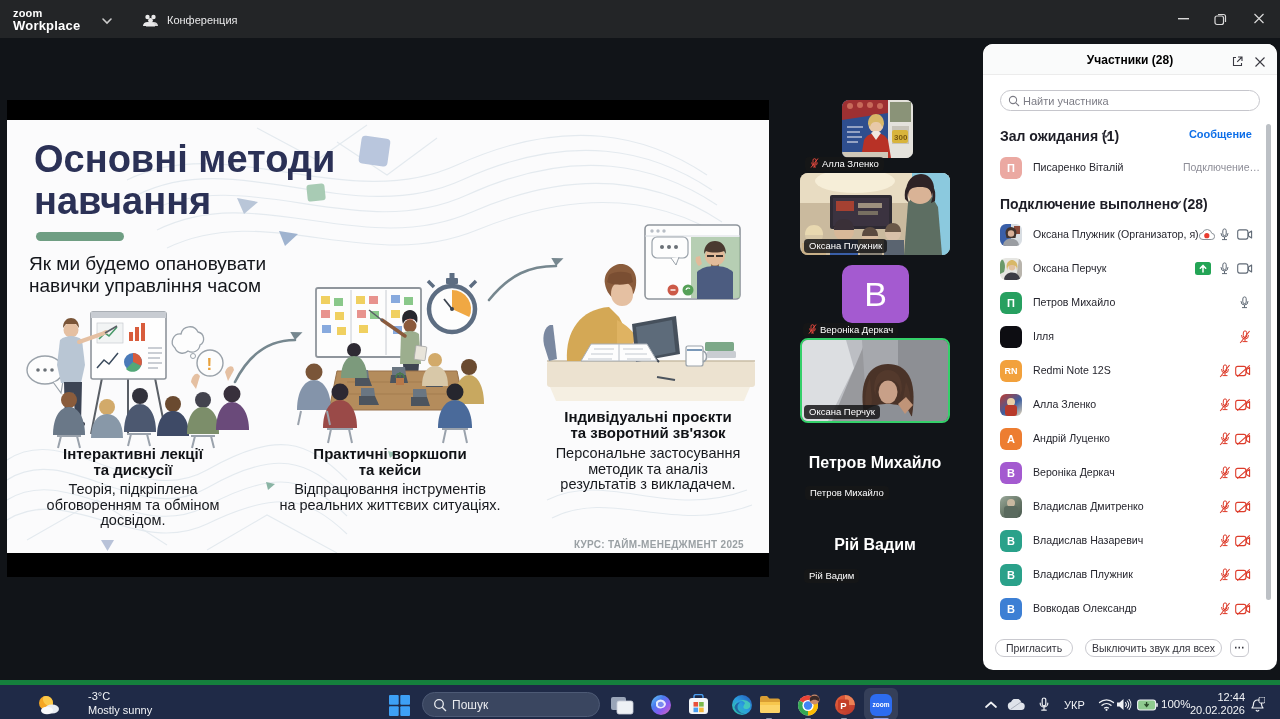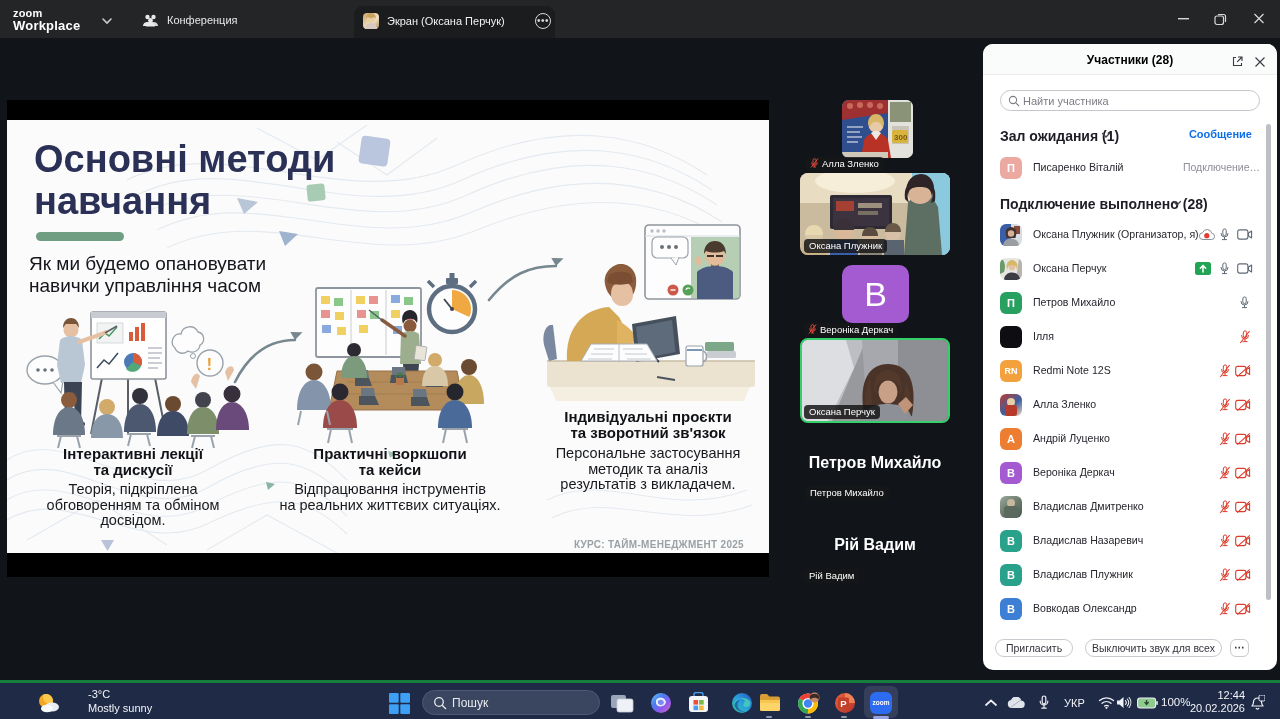--- a/index.html
+++ b/index.html
@@ -40,21 +40,21 @@
 #ptitle{position:absolute;left:0;top:9px;width:294px;text-align:center;font-size:12px;font-weight:bold;color:#000000;}
 #psearch{position:absolute;left:17px;top:46px;width:260px;height:21px;border:1px solid #c6c6cc;border-radius:10.5px;}
 #psearch span{position:absolute;left:22px;top:4px;font-size:11px;color:#7c7c85;}
 .sect{position:absolute;left:17px;font-size:14px;font-weight:bold;color:#1d1d26;white-space:nowrap;}
 .pname{position:absolute;left:50px;font-size:10.6px;color:#26262e;white-space:nowrap;}
 .pav{position:absolute;left:17px;width:22px;height:22px;border-radius:6px;color:#fff;font-size:11px;font-weight:bold;text-align:center;line-height:22px;overflow:hidden;}
 .ric{position:absolute;}
 .btn{position:absolute;height:18px;border:1px solid #c9c9cf;border-radius:9px;font-size:10.5px;color:#33333b;text-align:center;}
 #pscroll{position:absolute;left:283px;top:80px;width:5px;height:476px;border-radius:3px;background:#bcc0c5;}
 
-#taskbar{position:absolute;left:0;top:680px;width:1280px;height:39px;background:#1f2a47;border-top:3px solid #15803d;}
+#taskbar{position:absolute;left:0;top:680px;width:1280px;height:39px;background:#1f2a47;border-top:5px solid #15803d;}
 .tbtxt{position:absolute;color:#f2f4f7;font-size:11px;}
 #tbsearch{position:absolute;left:422px;top:7px;width:178px;height:25px;border-radius:13px;background:#3a4660;border:1px solid #4d5a75;}
 #tbsearch span{position:absolute;left:29px;top:5px;font-size:12px;color:#e8eaee;}
 .dash{position:absolute;top:33px;width:6px;height:2px;border-radius:1px;background:#8b96ab;}
 </style></head>
 <body>
 <div id="titlebar">
   <div id="ztxt1">zoom</div>
     <div id="ztxt2">Workplace</div>
   <svg class="abs" style="left:101px;top:17px" width="12" height="8">
@@ -62,29 +62,20 @@
     </svg>
   <svg class="abs" style="left:142px;top:13px" width="17" height="15" viewBox="0 0 17 15" fill="#e9e9ea">
       <circle cx="5.5" cy="4" r="2.2"></circle>
       <circle cx="11.5" cy="4" r="2.2"></circle>
       <circle cx="8.5" cy="7.5" r="2.4"></circle>
       <path d="M1 13c0-2.5 2-4 4.5-4s4.5 1.5 4.5 4z"></path>
       <path d="M7 13c0-2.5 2-4 4.5-4s4.5 1.5 4.5 4z" opacity=".9"></path>
       <path d="M4 13.5c0-3 2-4.5 4.5-4.5s4.5 1.5 4.5 4.5z"></path>
     </svg>
   <div class="tabtxt" style="left:167px;">Конференция</div>
-  <div id="tabactive">
-    <div id="tabav"><svg width="16" height="16">
-          <circle cx="8" cy="6" r="4" fill="#e8cfa0"></circle>
-          <path d="M3 6 c0-5 3-6 5-6 s5 1 5 6 l-1.5-2 c-2 1.5-5 1.5-7 0z" fill="#caa45e"></path>
-          <path d="M2 16 c0-4 3-6 6-6 s6 2 6 6z" fill="#d8cabe"></path>
-        </svg></div>
-    <div class="t">Экран (Оксана Перчук)</div>
-    <div id="tabdots">•••</div>
-  </div>
   <svg class="wc" style="left:1178px;top:0" width="12" height="38">
       <rect x="0" y="18" width="11" height="1.4" fill="#d9d9d9"></rect>
     </svg>
   <svg class="wc" style="left:1214px;top:0" width="13" height="38" fill="none" stroke="#d9d9d9" stroke-width="1.2">
       <rect x="1" y="16" width="8.5" height="8.5" rx="2"></rect>
       <path d="M4 14.5 h5.5 a2 2 0 0 1 2 2 V22"></path>
     </svg>
   <svg class="wc" style="left:1253px;top:0" width="13" height="38" stroke="#d9d9d9" stroke-width="1.2">
       <path d="M1.5 14 l9 9 M10.5 14 l-9 9"></path>
     </svg>

